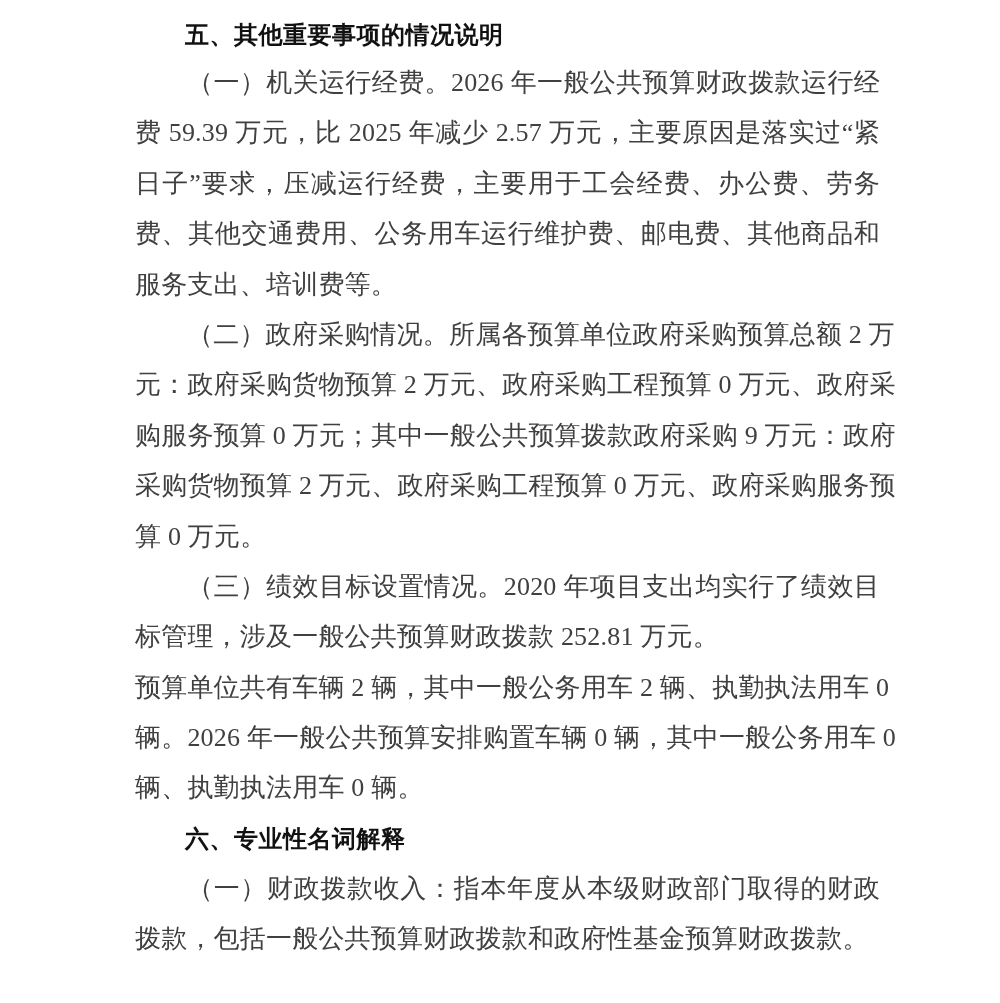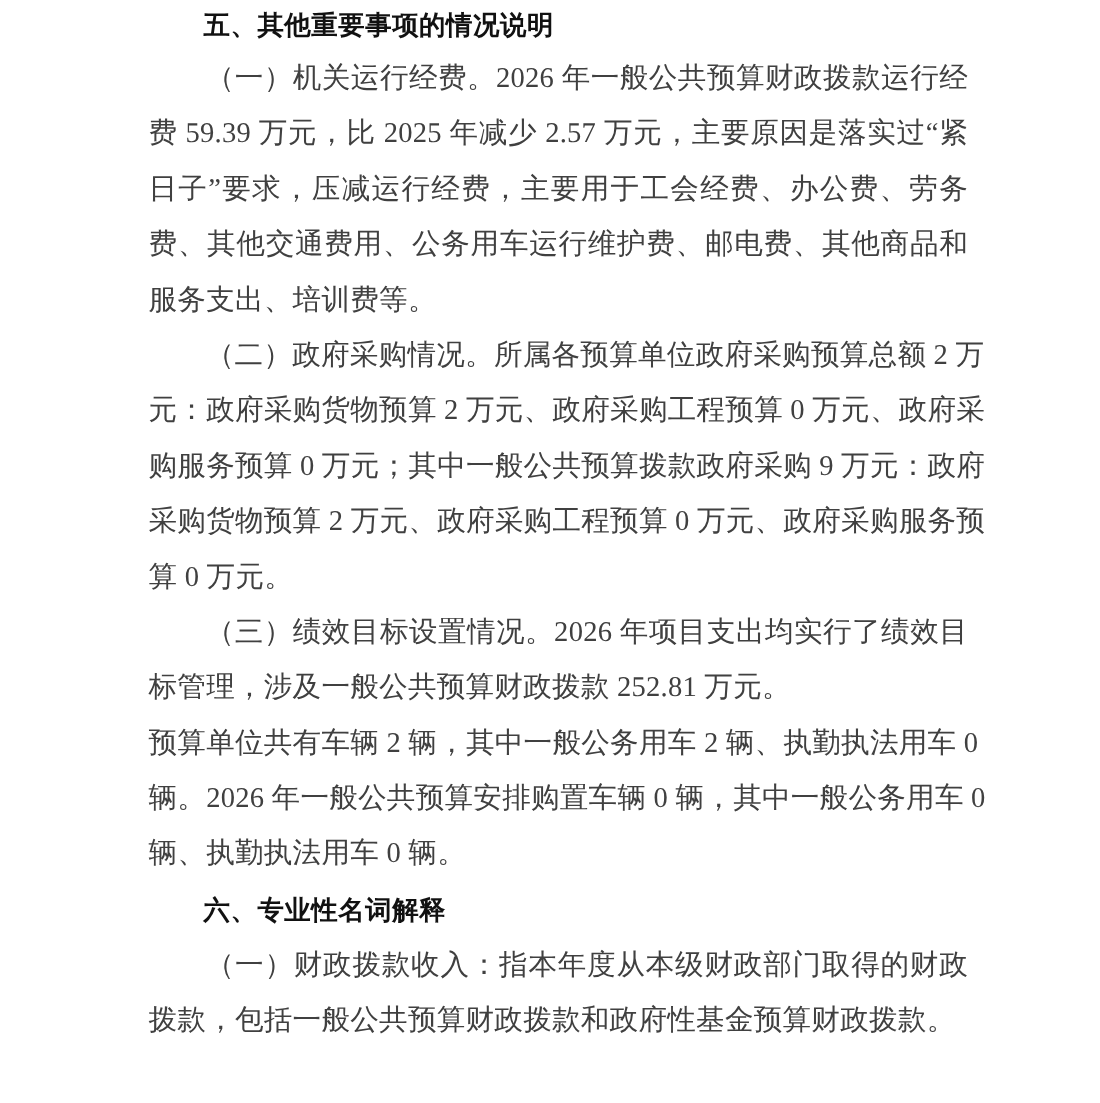--- a/index.html
+++ b/index.html
@@ -9,21 +9,21 @@
     }
     body {
       width: 1000px;
       height: 1003px;
       overflow: hidden;
       position: relative;
     }
     .page {
       position: absolute;
       left: 135px;
-      top: 0;
+      top: 12px;
       width: 745px;
     }
     .heading {
       font-family: "DejaVu Sans", "Liberation Sans", sans-serif;
       font-weight: bold;
       font-size: 24px;
       color: #111111;
       height: 50px;
       line-height: 50px;
       padding-left: 50px;
@@ -76,21 +76,21 @@
 
   <div class="para">
     <span class="line indent">（二）政府采购情况。所属各预算单位政府采购预算总额 2 万</span>
     <span class="line">元：政府采购货物预算 2 万元、政府采购工程预算 0 万元、政府采</span>
     <span class="line">购服务预算 0 万元；其中一般公共预算拨款政府采购 9 万元：政府</span>
     <span class="line">采购货物预算 2 万元、政府采购工程预算 0 万元、政府采购服务预</span>
     <span class="line last">算 0 万元。</span>
   </div>
 
   <div class="para">
-    <span class="line indent">（三）绩效目标设置情况。2026 年项目支出均实行了绩效目</span>
+    <span class="line indent">（三）绩效目标设置情况。2020 年项目支出均实行了绩效目</span>
     <span class="line last">标管理，涉及一般公共预算财政拨款 252.81 万元。</span>
   </div>
 
   <div class="para">
     <span class="line">预算单位共有车辆 2 辆，其中一般公务用车 2 辆、执勤执法用车 0</span>
     <span class="line">辆。2026 年一般公共预算安排购置车辆 0 辆，其中一般公务用车 0</span>
     <span class="line last">辆、执勤执法用车 0 辆。</span>
   </div>
 
   <div class="heading">六、专业性名词解释</div>

